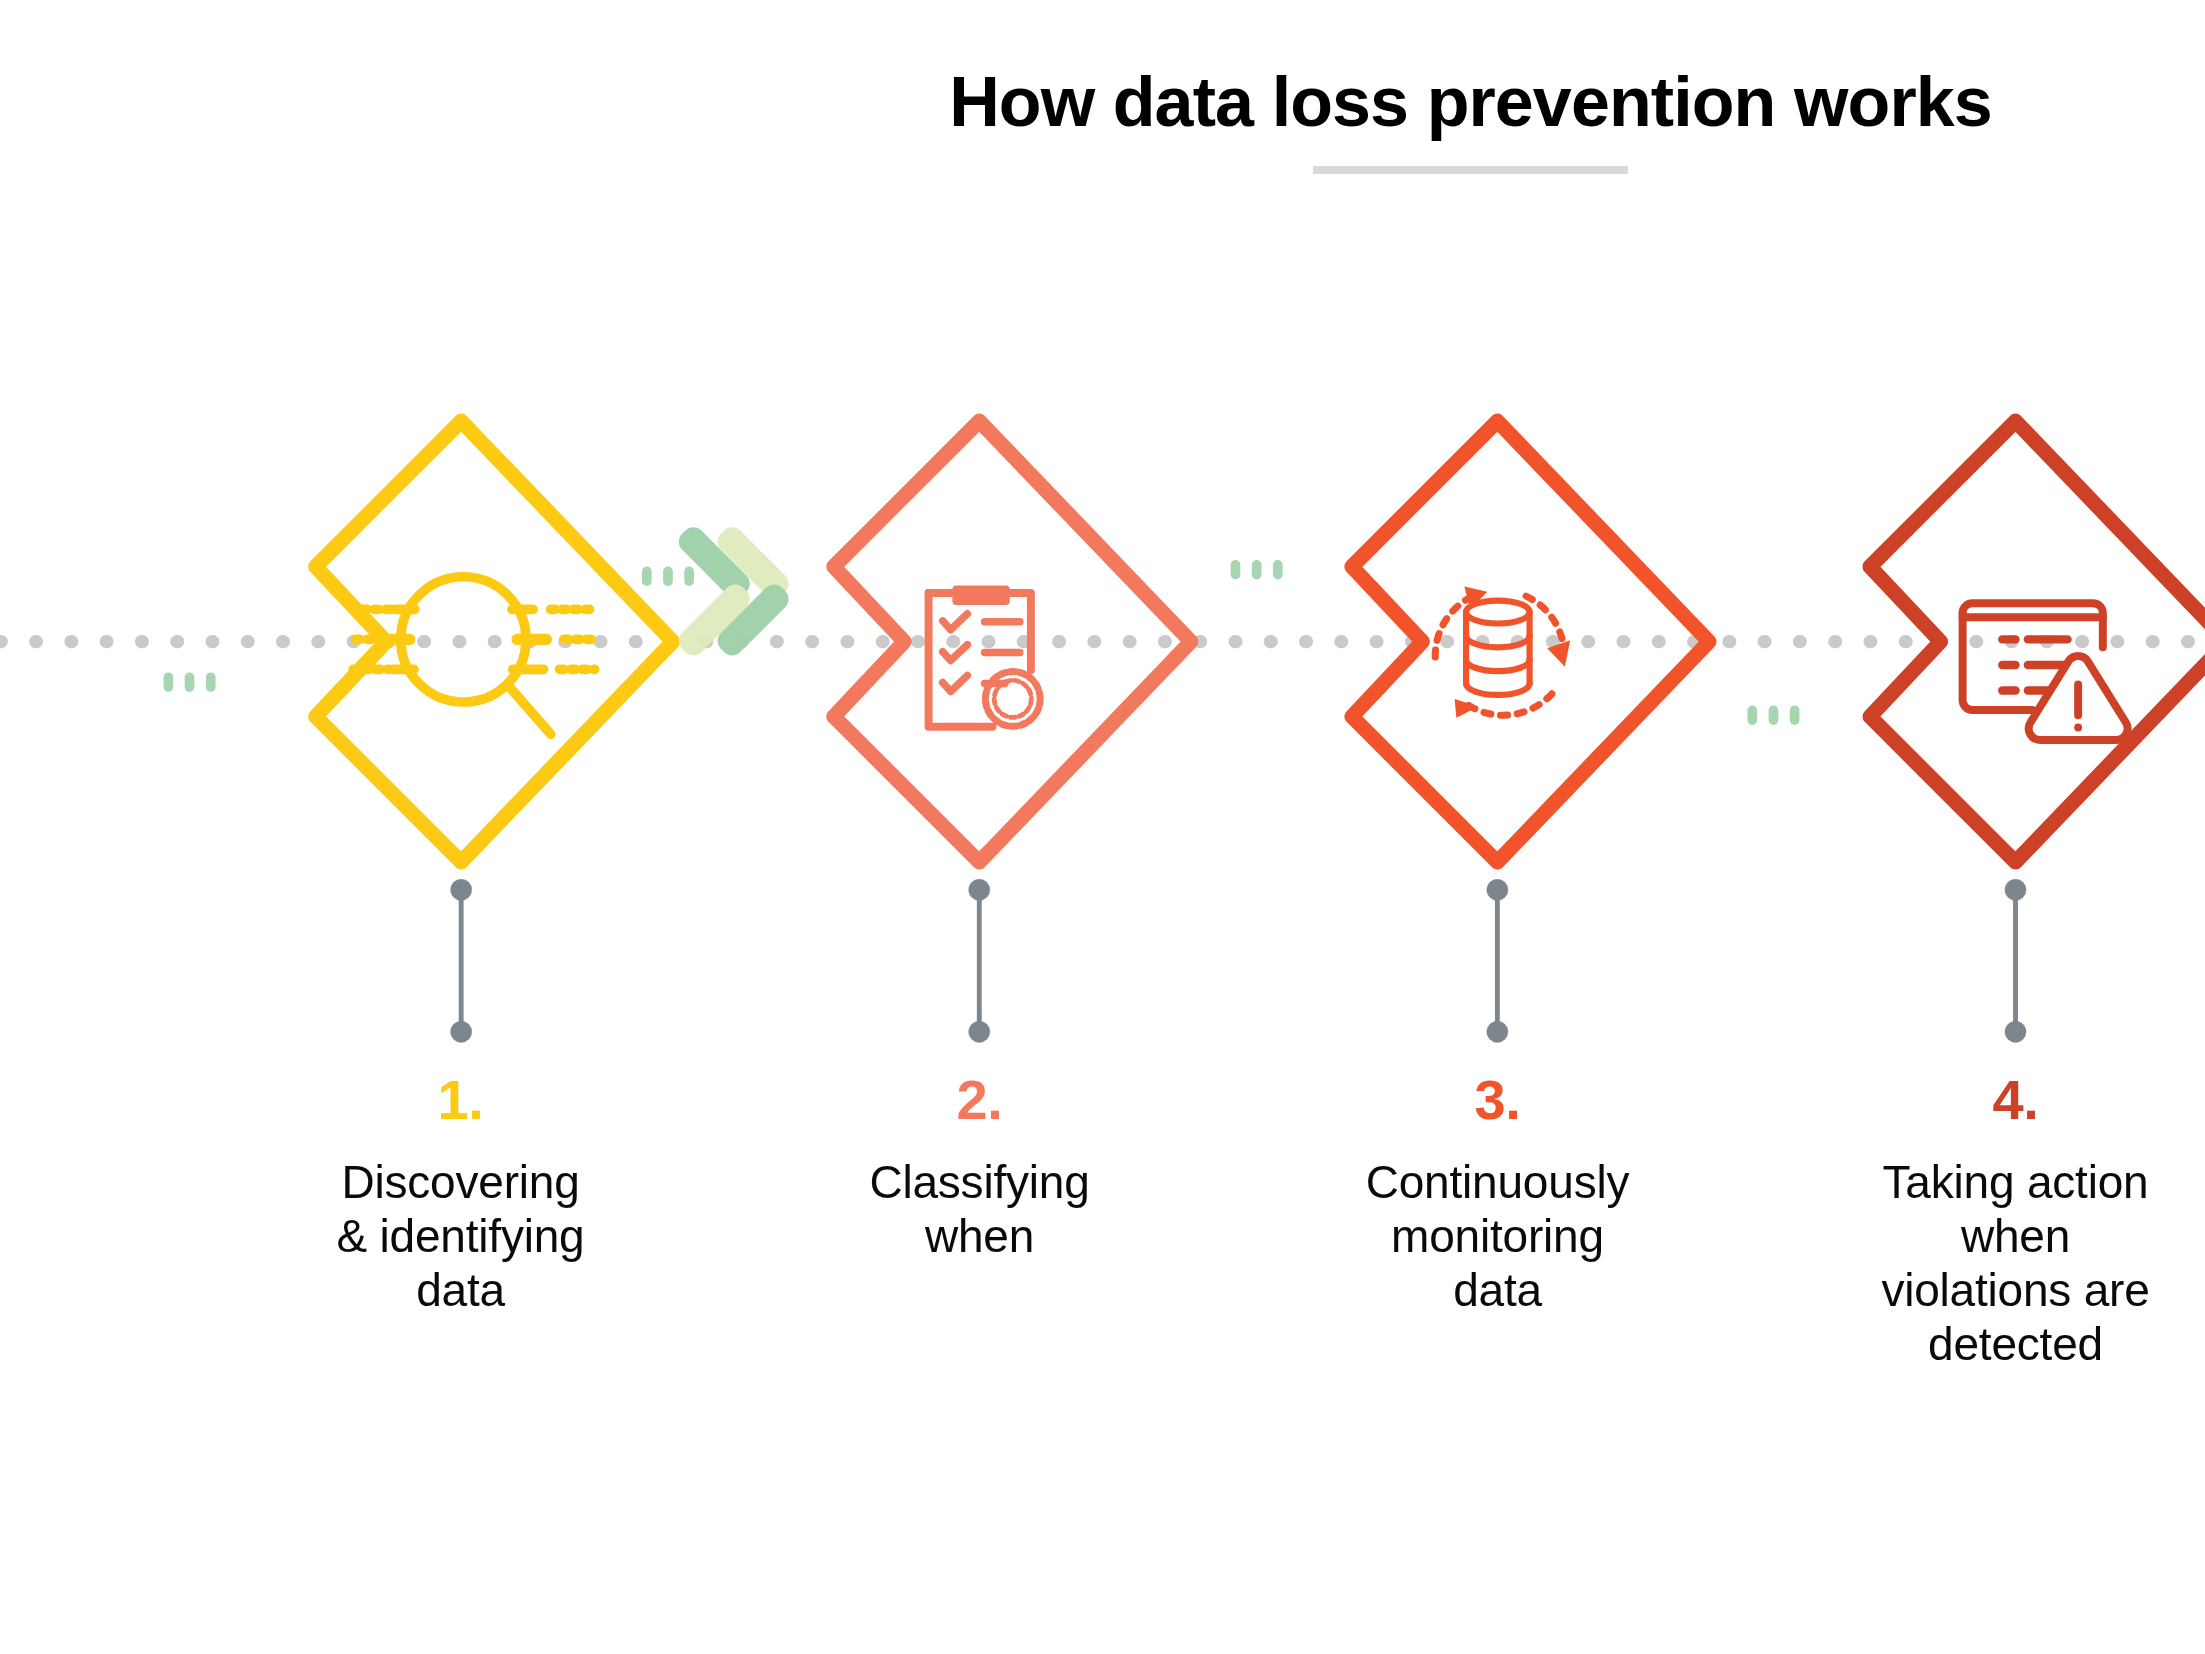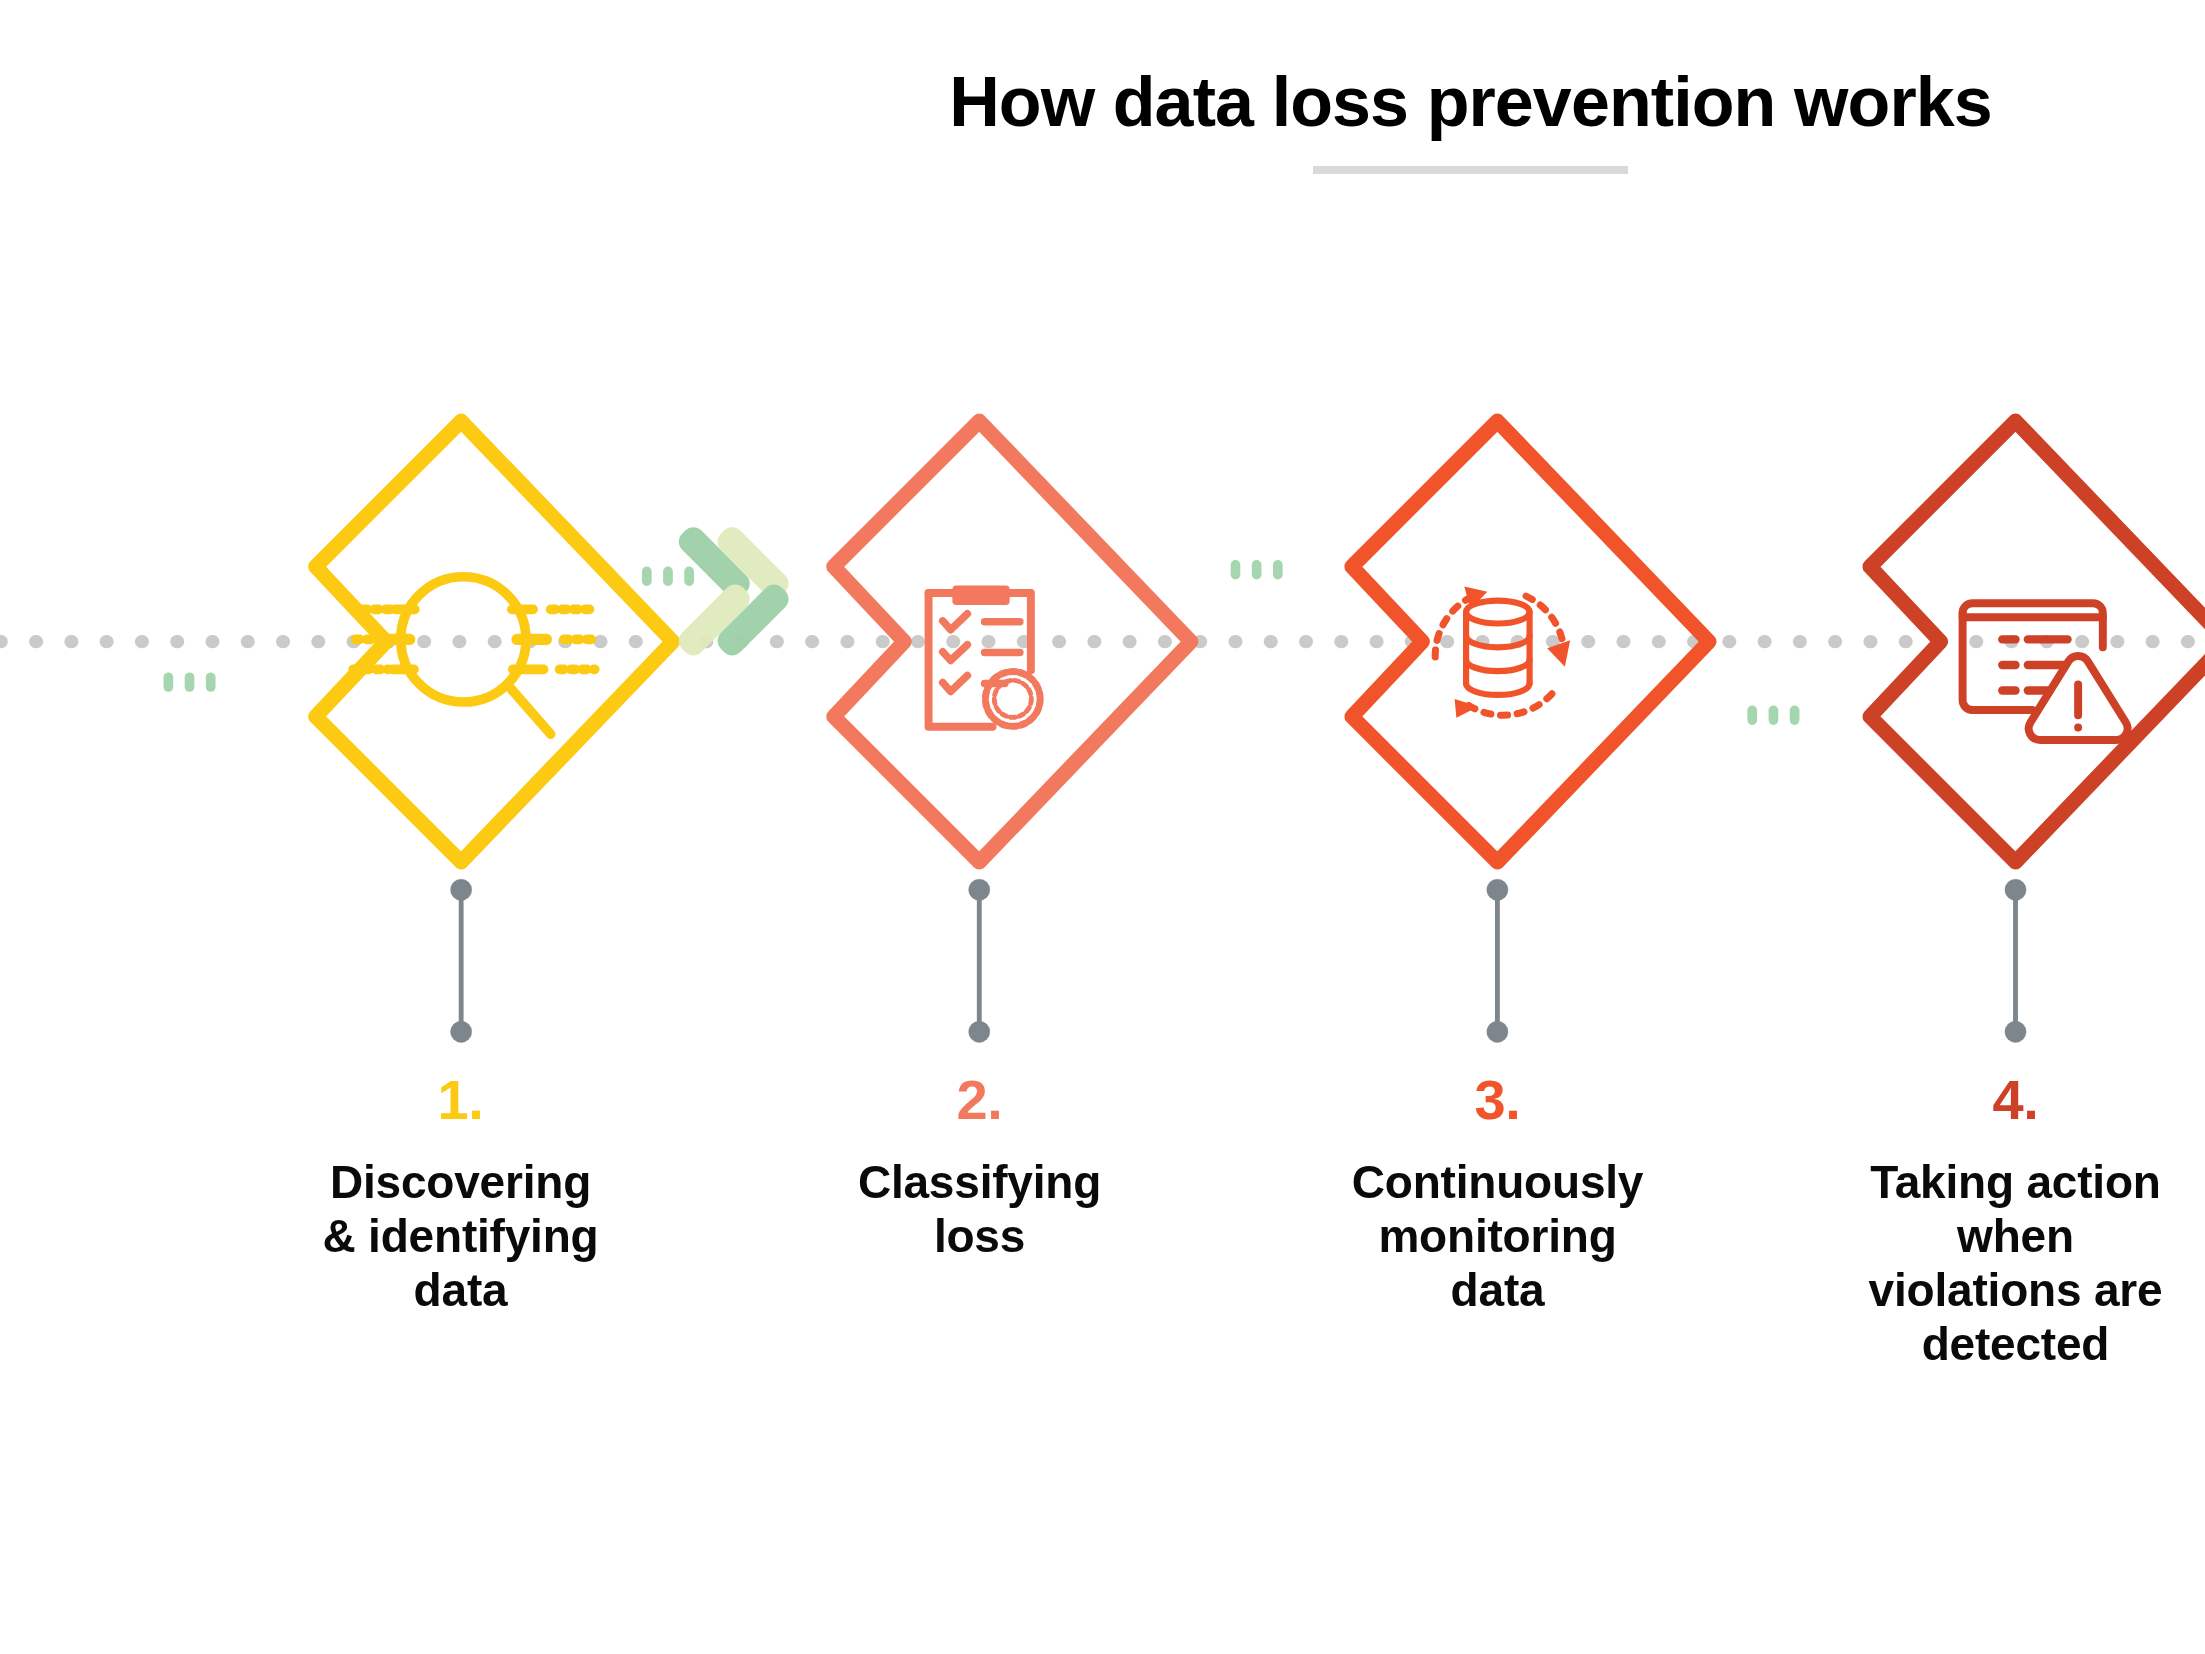--- a/index.html
+++ b/index.html
@@ -71,21 +71,21 @@
   }
   .step-number {
     font-size: 56px;
     font-weight: 700;
     line-height: 1;
     margin: 0 0 26.5px 0;
     letter-spacing: -0.4px;
   }
   .step-caption {
     font-size: 46px;
-    font-weight: 700;
+    font-weight: 400;
     color: #0a0a0a;
     line-height: 1.18;
     margin: 0;
     letter-spacing: -0.2px;
     white-space: pre-line;
   }
 </style>
 </head>
 <body>
 
@@ -304,21 +304,21 @@
   <div class="label-col" style="left:240px;">
     <div class="step-number" style="color:#FCCA13;">1.</div>
     <div class="step-caption">Discovering
 &amp; identifying
 data</div>
   </div>
 
   <div class="label-col" style="left:759px;">
     <div class="step-number" style="color:#F2795D;">2.</div>
     <div class="step-caption">Classifying
-loss</div>
+when</div>
   </div>
 
   <div class="label-col" style="left:1277px;">
     <div class="step-number" style="color:#F1542B;">3.</div>
     <div class="step-caption">Continuously
 monitoring
 data</div>
   </div>
 
   <div class="label-col" style="left:1795px;">

